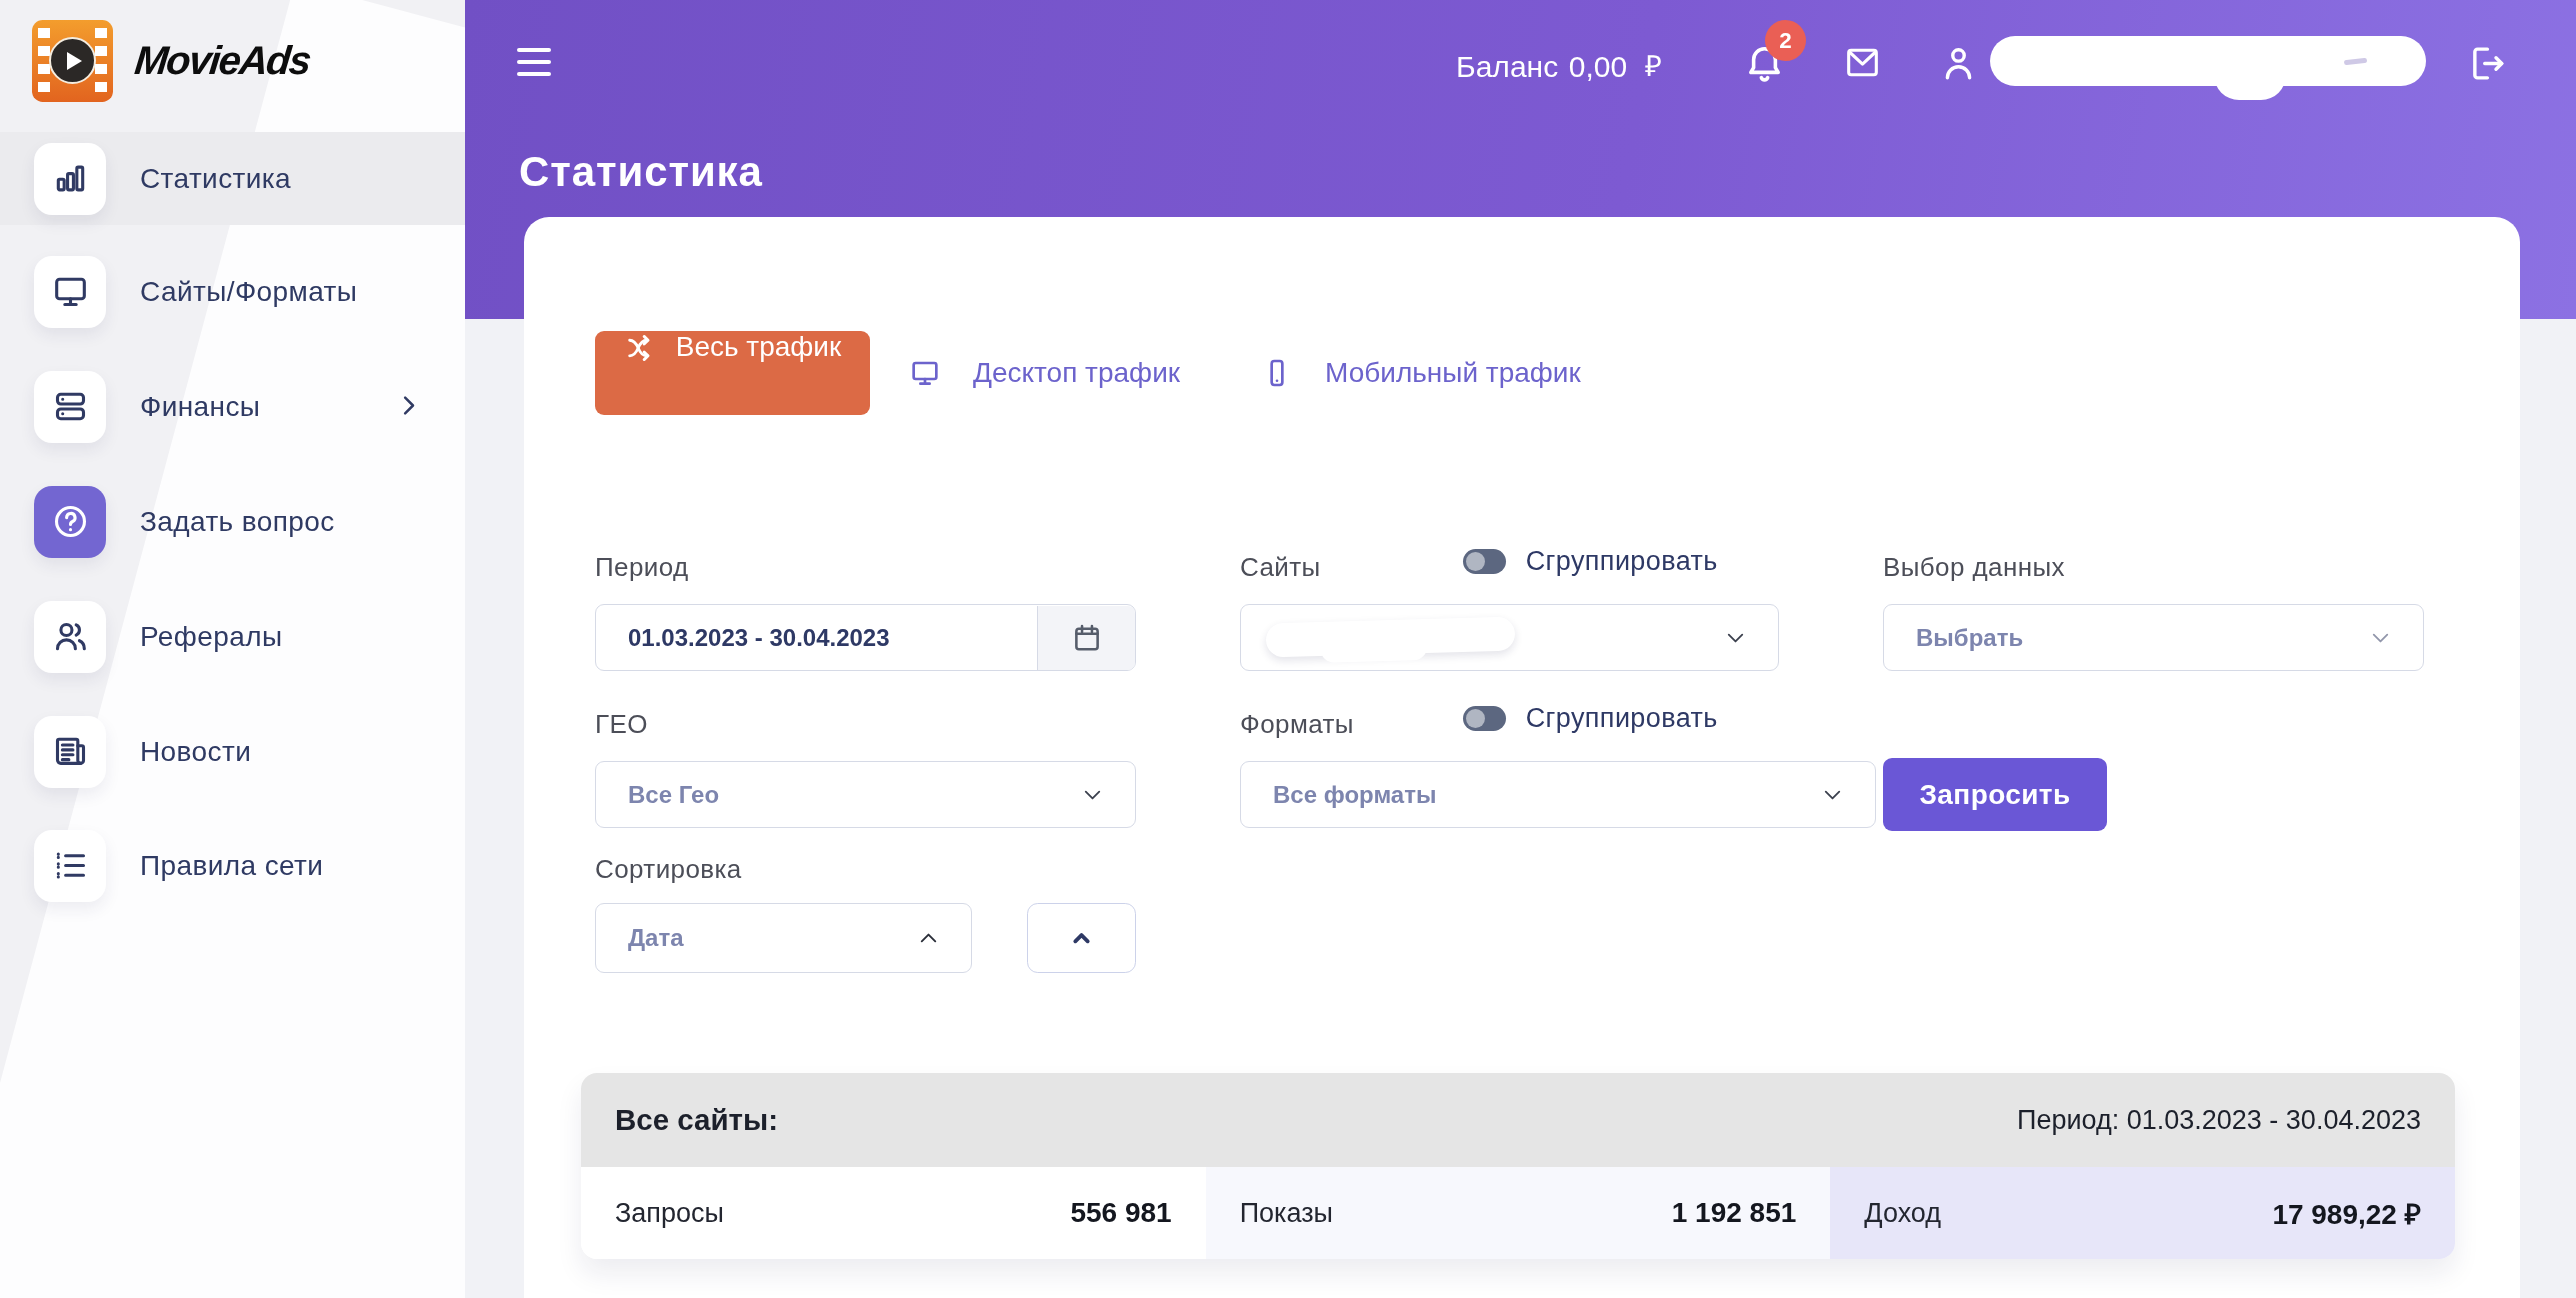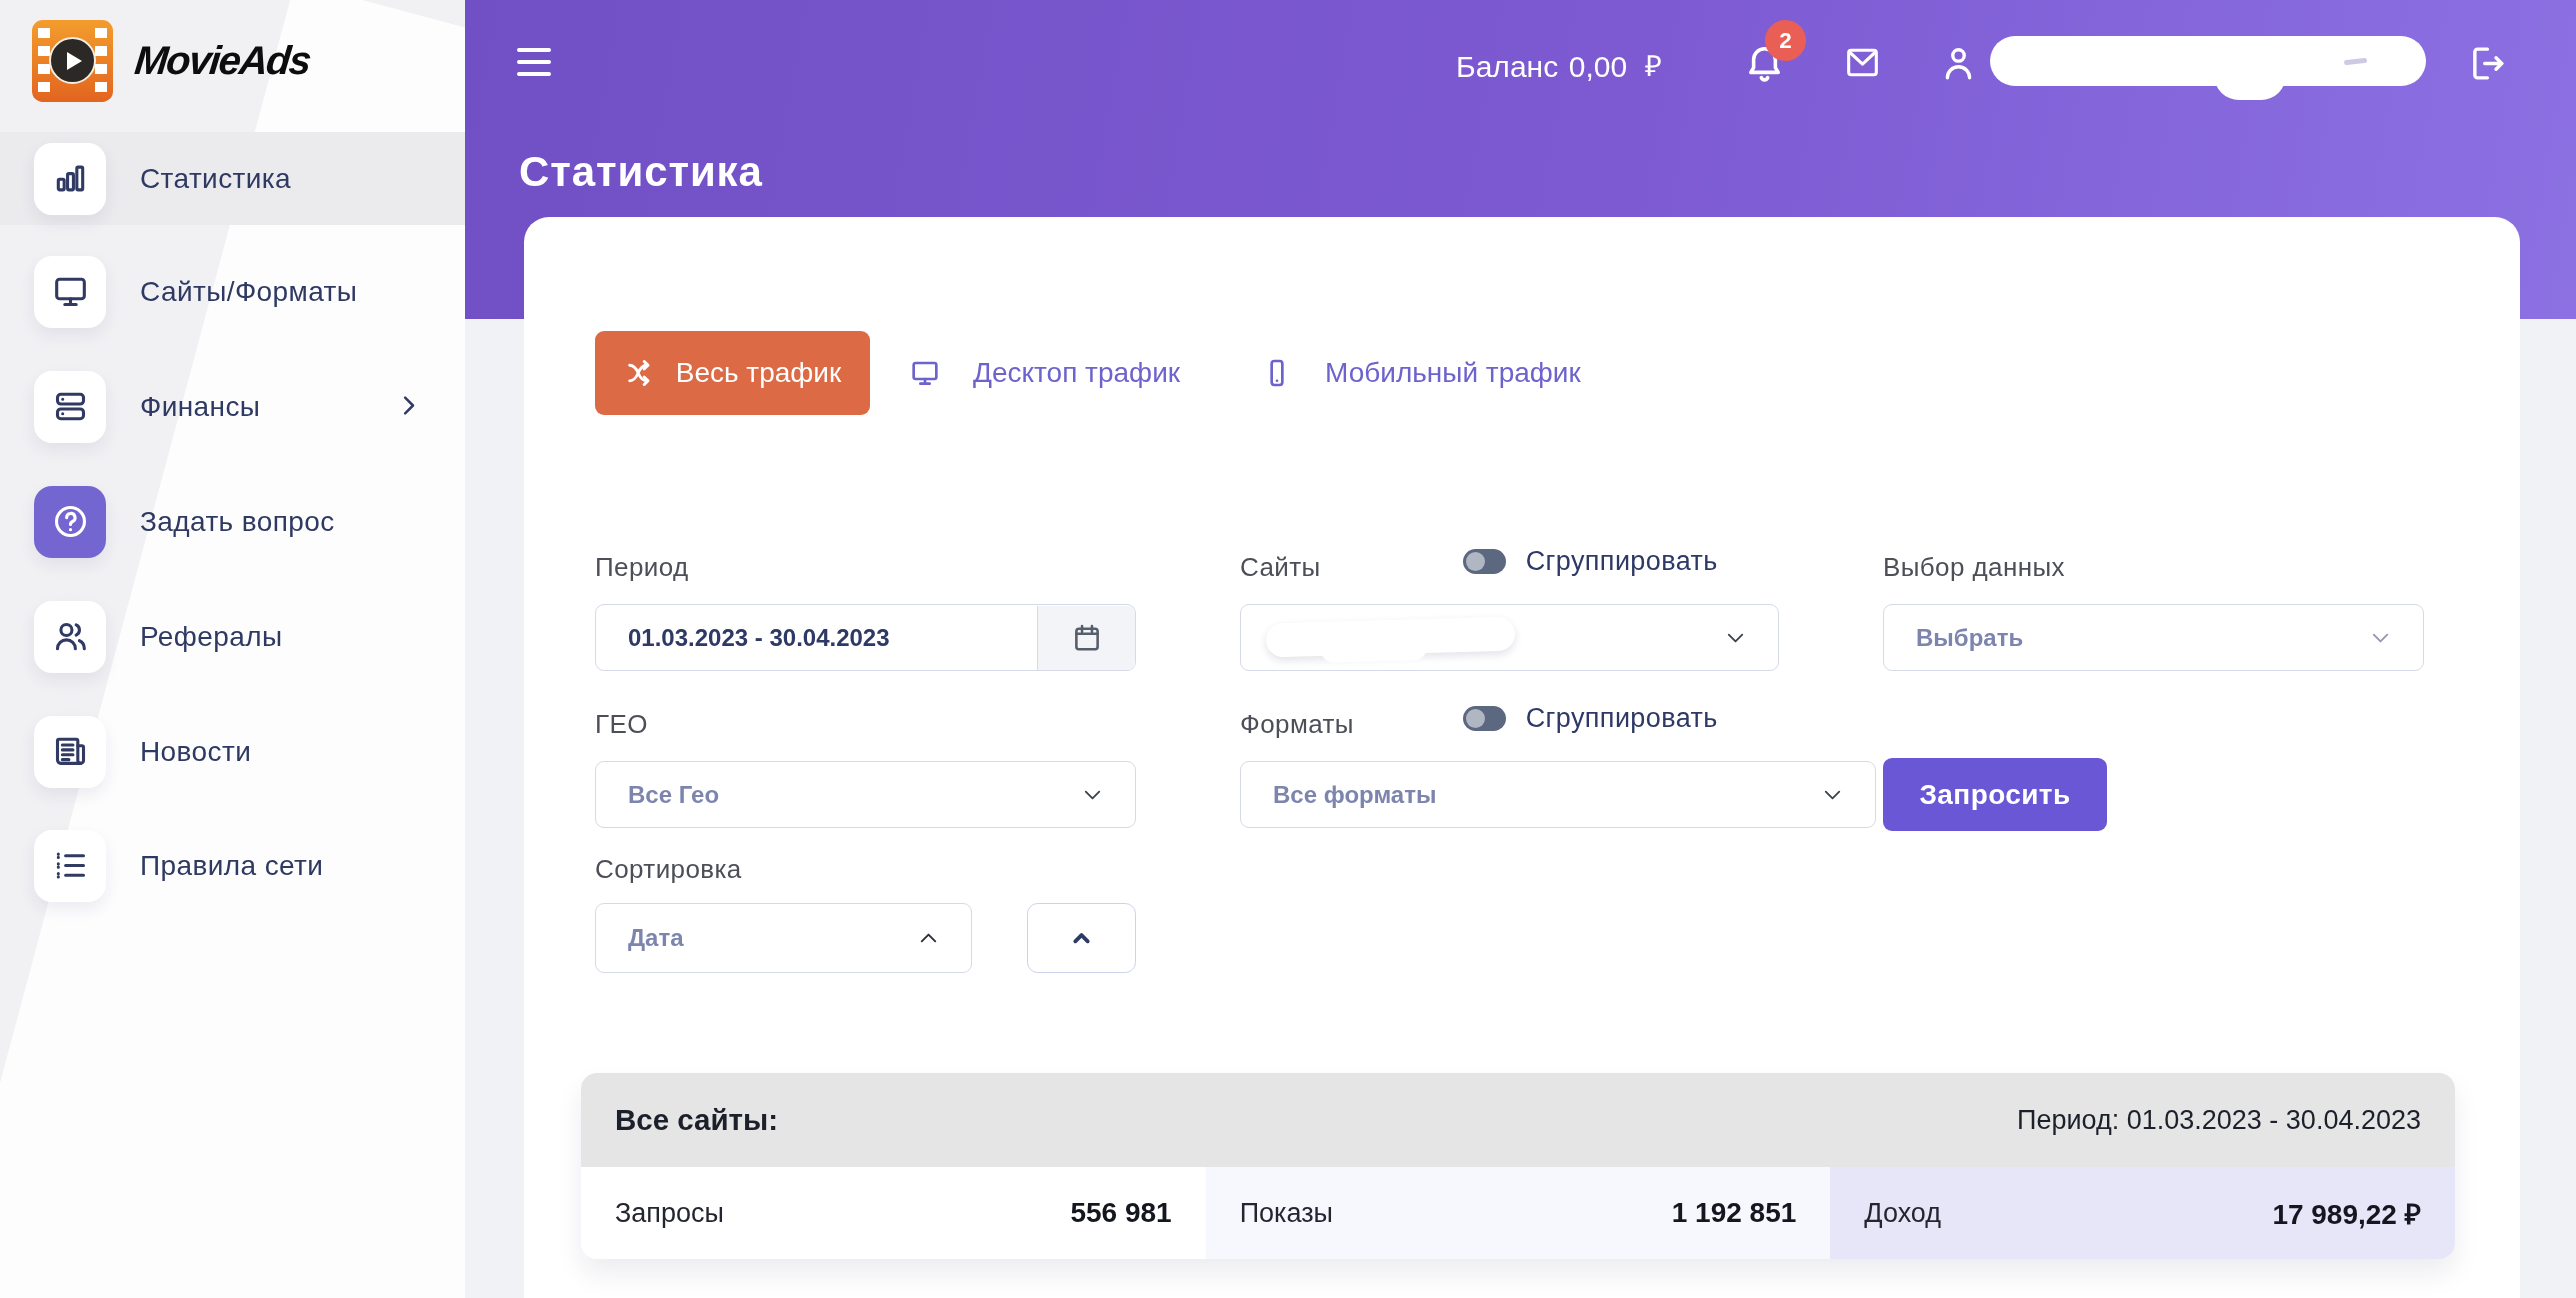--- a/index.html
+++ b/index.html
@@ -55,21 +55,21 @@
   .user-blob .dash { position:absolute; right:59px; top:23px; width:23px; height:4.5px; background:#cfc9e6; border-radius:2.7px; transform:rotate(-6deg); }
 
   .page-title { position:absolute; left:519px; top:148px; z-index:3; color:#fff; font-size:42px; font-weight:700; letter-spacing:0.9px; }
 
   
   .card { position:absolute; left:524px; top:217px; width:1996px; height:1081px; background:#fff; border-radius:25px 25px 0 0; z-index:2; }
 
   
   .tabs { position:absolute; left:71px; top:114px; height:84px; display:flex; align-items:center; }
   .tab-all { width:275px; height:84px; border-radius:9px; background:#dc6a45; color:#fff; font-size:28px;
-    display:flex; align-items:center; justify-content:center; gap:18px; cursor:pointer; }
+    display:flex; justify-content:center; gap:18px; cursor:pointer; }
   .tab-all svg { width:34px; height:34px; stroke:#fff; fill:none; stroke-width:2; stroke-linecap:round; stroke-linejoin:round; }
   .tab-link { display:flex; align-items:center; gap:32px; color:#6c63cc; font-size:28px; cursor:pointer; }
   .tab-link svg { width:32px; height:32px; stroke:#6c63cc; fill:none; stroke-width:2; stroke-linecap:round; stroke-linejoin:round; }
   .tab-desktop { margin-left:39px; } .tab-mobile { margin-left:81px; }
 
   
   .flabel { position:absolute; font-size:26px; color:#4c4e58; letter-spacing:0.4px; }
   .group-wrap { position:absolute; display:flex; align-items:center; gap:19.7px; }
   .group-label { font-size:27px; color:#2e3965; font-weight:500; letter-spacing:0.4px; }
   .toggle { width:43px; height:25px; border-radius:12.5px; background:#5c6780; position:relative; cursor:pointer; flex:none; }

